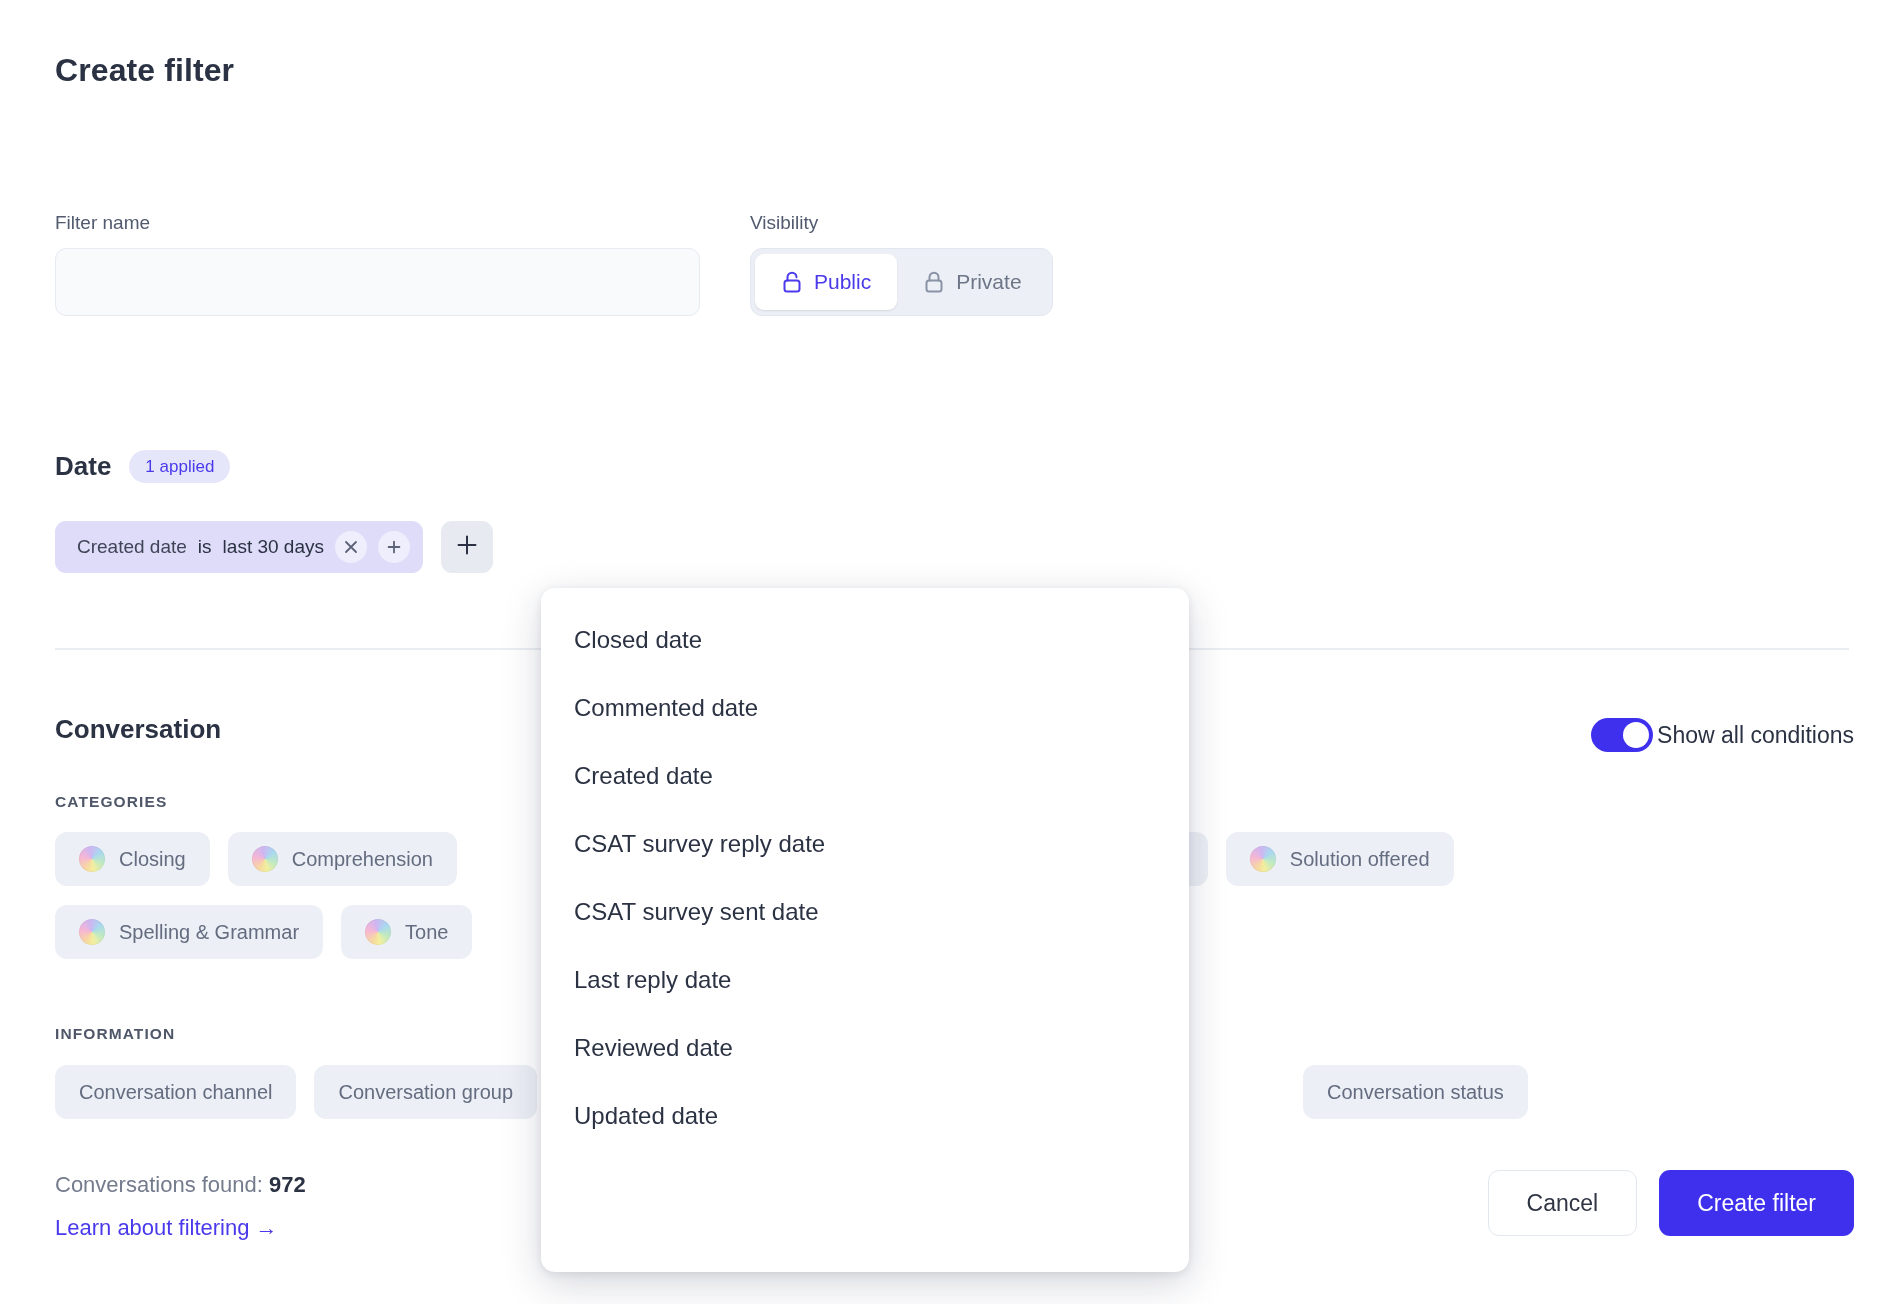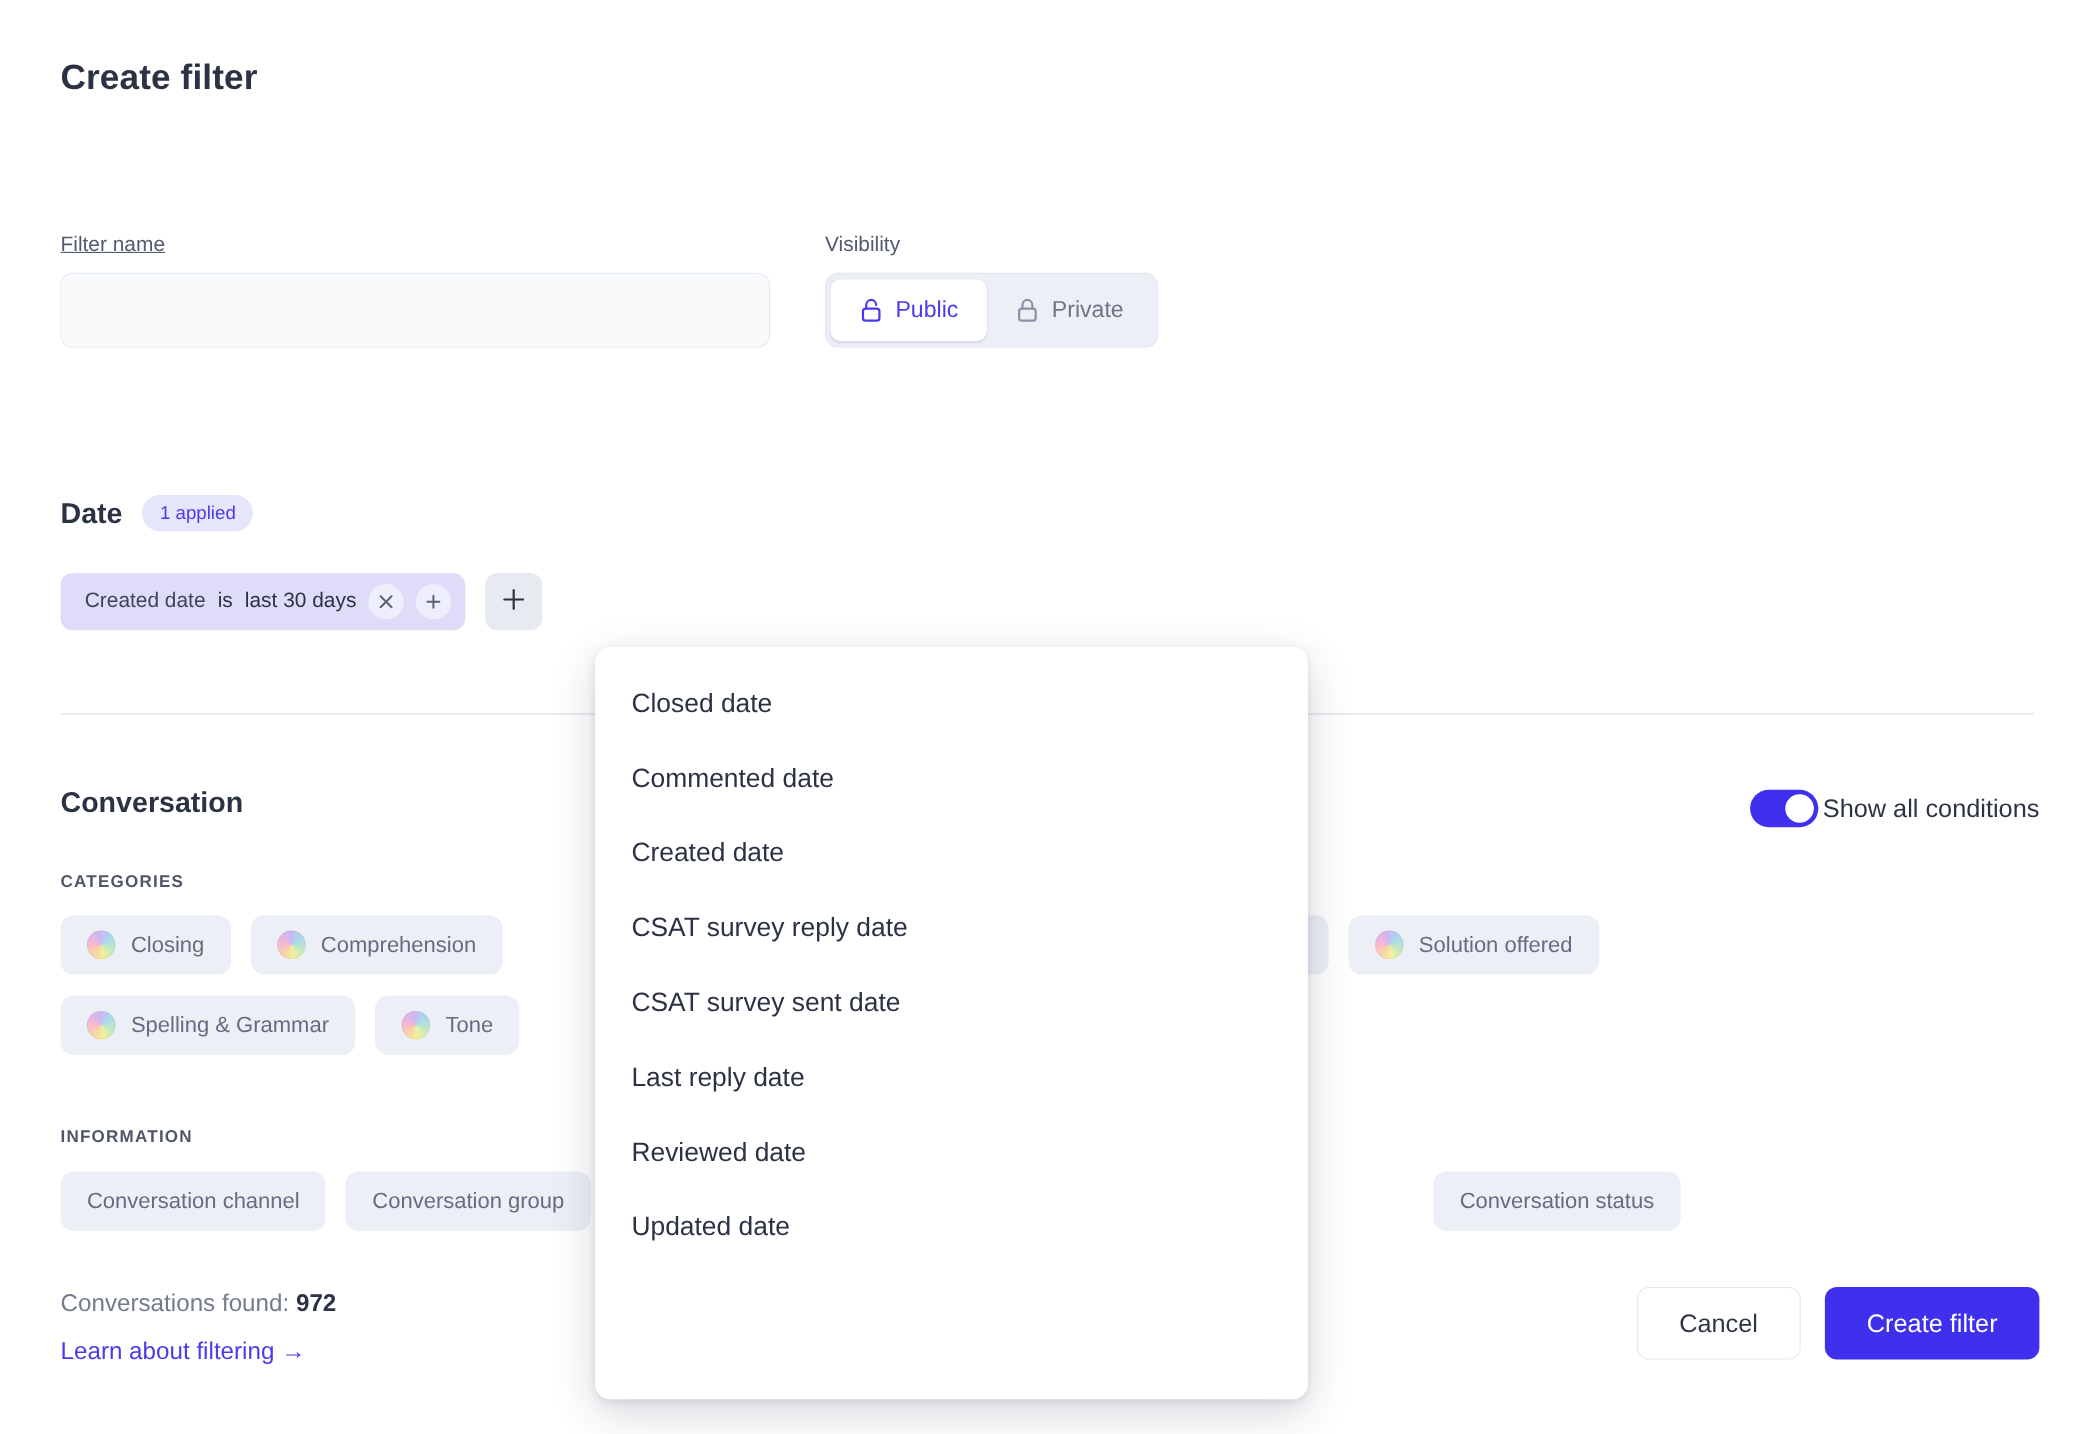--- a/index.html
+++ b/index.html
@@ -18,21 +18,21 @@
     position: absolute; left: 55px; top: 52px;
     font-size: 32px; font-weight: 700; letter-spacing: .1px;
     color: #2b3243;
   }
 
   
   .field-label {
     font-size: 19px; color: #515a6e; font-weight: 400;
   }
   .filtername-wrap { position: absolute; left: 55px; top: 212px; }
-  .filtername-wrap .field-label { display:block; margin-bottom: 14px; text-decoration: underline; }
+  .filtername-wrap .field-label { display:block; margin-bottom: 14px; }
   .text-input {
     width: 645px; height: 68px;
     background: #f8fafc;
     border: 1.5px solid #e6eaf1;
     border-radius: 11px;
     font-size: 19px; color: #2f3545;
     padding: 0 18px;
     outline: none;
     font-family: "Liberation Sans", sans-serif;
   }

